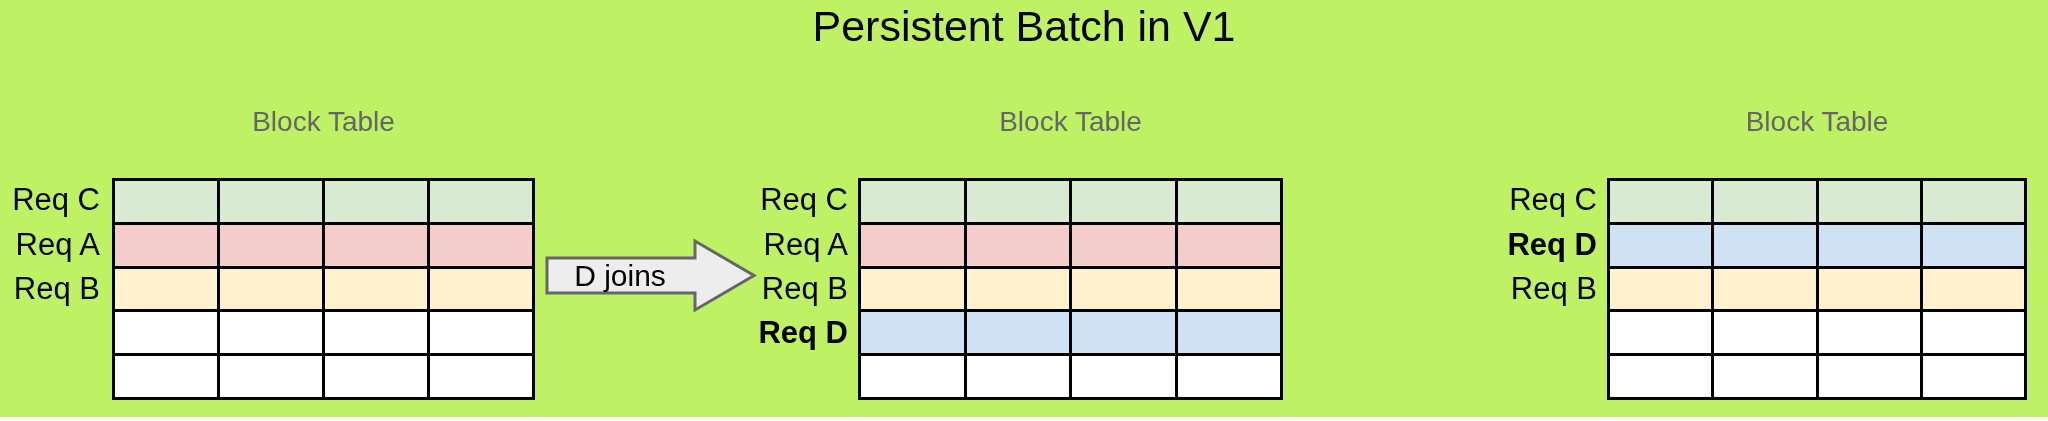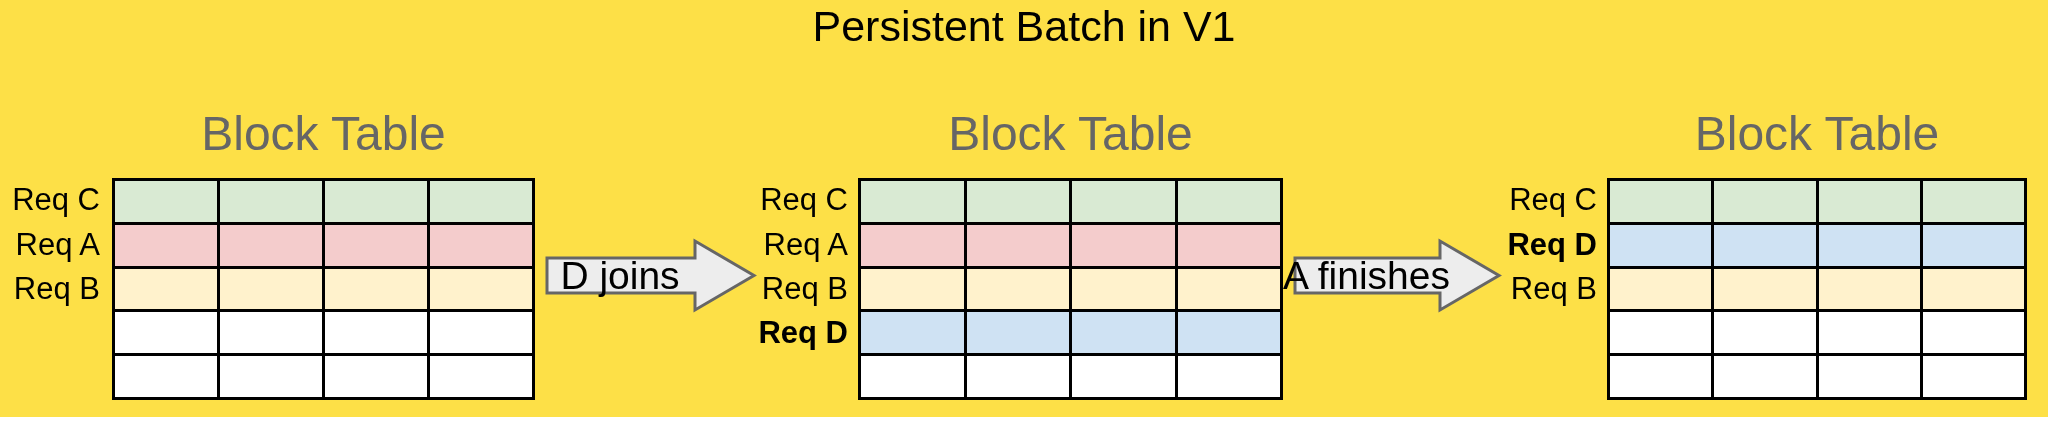--- a/index.html
+++ b/index.html
@@ -6,38 +6,38 @@
     margin: 0;
     padding: 0;
     background: #ffffff;
     font-family: "Liberation Sans", "DejaVu Sans", sans-serif;
   }
   .canvas {
     position: relative;
     width: 2048px;
     height: 417px;
     overflow: hidden;
-    background: #fde047;
+    background: #bef264;
   }
   .title {
     position: absolute;
     top: 2px;
     left: 0;
     width: 100%;
     text-align: center;
     font-size: 43px;
     font-weight: 400;
     color: #000000;
     white-space: nowrap;
   }
   .block-heading {
     position: absolute;
     top: 106px;
     text-align: center;
-    font-size: 48px;
+    font-size: 28px;
     font-weight: 400;
     color: var(--heading-text, #666666);
     white-space: nowrap;
   }
   .heading-1 { left: 112px;  width: 423px; }
   .heading-2 { left: 858px;  width: 425px; }
   .heading-3 { left: 1607px; width: 420px; }
 
   .labels {
     position: absolute;
@@ -92,21 +92,21 @@
     stroke-linejoin: miter;
   }
   .arrow-label {
     position: absolute;
     top: 19px;
     left: 0;
     height: 37px;
     display: flex;
     align-items: center;
     justify-content: center;
-    font-size: 39px;
+    font-size: 30px;
     color: #000000;
     white-space: nowrap;
   }
   .arrow-1 .arrow-label { width: 150px; }
   .arrow-2 .arrow-label { width: 147px; }
 </style>
 </head>
 <body>
 
 <div class="canvas">
@@ -175,26 +175,20 @@
       <div class="cell" style="background: rgb(207, 226, 243);"></div>
       <div class="cell" style="background: rgb(207, 226, 243);"></div>
       <div class="cell" style="background: rgb(207, 226, 243);"></div>
       <div class="cell" style="background: rgb(207, 226, 243);"></div>
       <div class="cell" style="background: rgb(255, 255, 255);"></div>
       <div class="cell" style="background: rgb(255, 255, 255);"></div>
       <div class="cell" style="background: rgb(255, 255, 255);"></div>
       <div class="cell" style="background: rgb(255, 255, 255);"></div>
     </div>
 
-  <div class="arrow arrow-2">
-    <svg viewBox="0 0 209 75" preserveAspectRatio="none">
-      <polygon points="2,20 147,20 147,3 206,37.5 147,72 147,55 2,55"></polygon>
-    </svg>
-    <div class="arrow-label">A finishes</div>
-  </div>
 
   <div class="block-heading heading-3">Block Table</div>
   <div class="labels labels-3">
       <div class="row-label">Req C</div>
       <div class="row-label bold">Req D</div>
       <div class="row-label">Req B</div>
       <div class="row-label"></div>
       <div class="row-label"></div>
     </div>
   <div class="grid grid-3">

